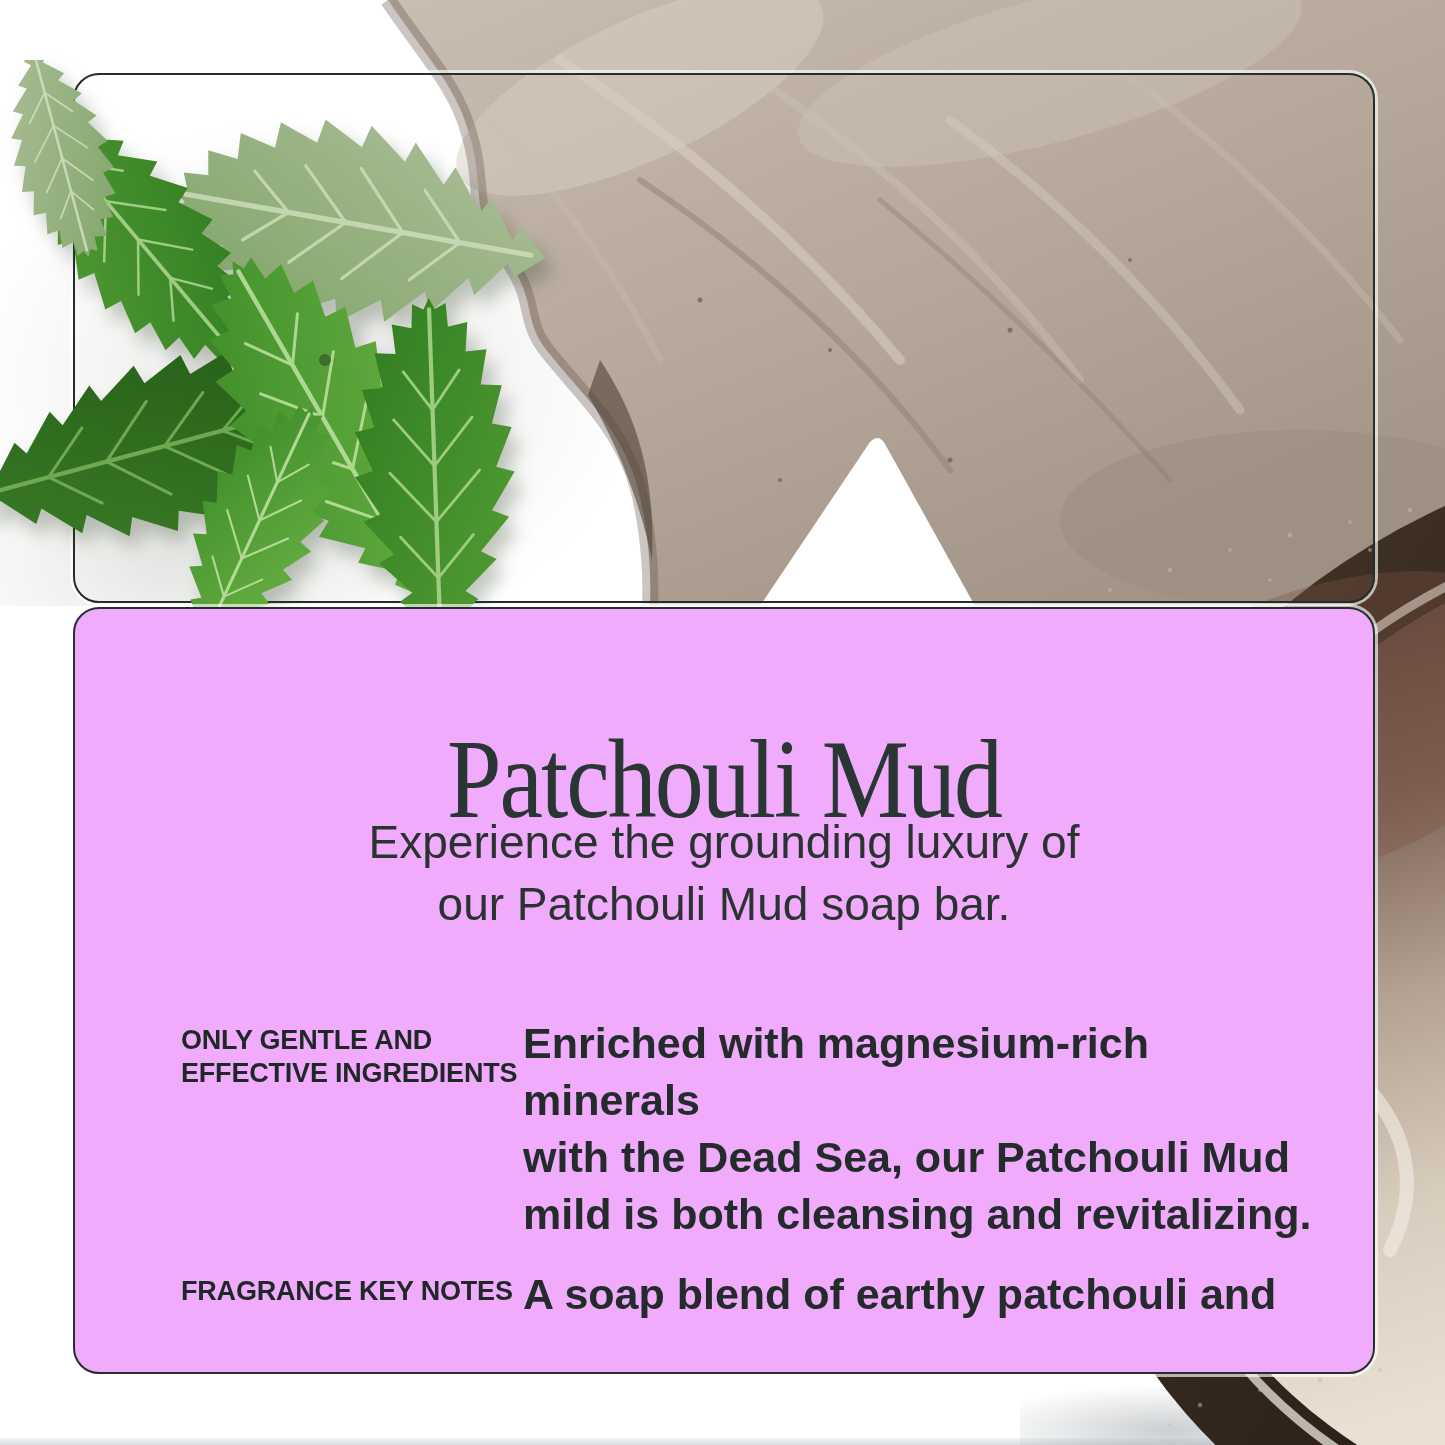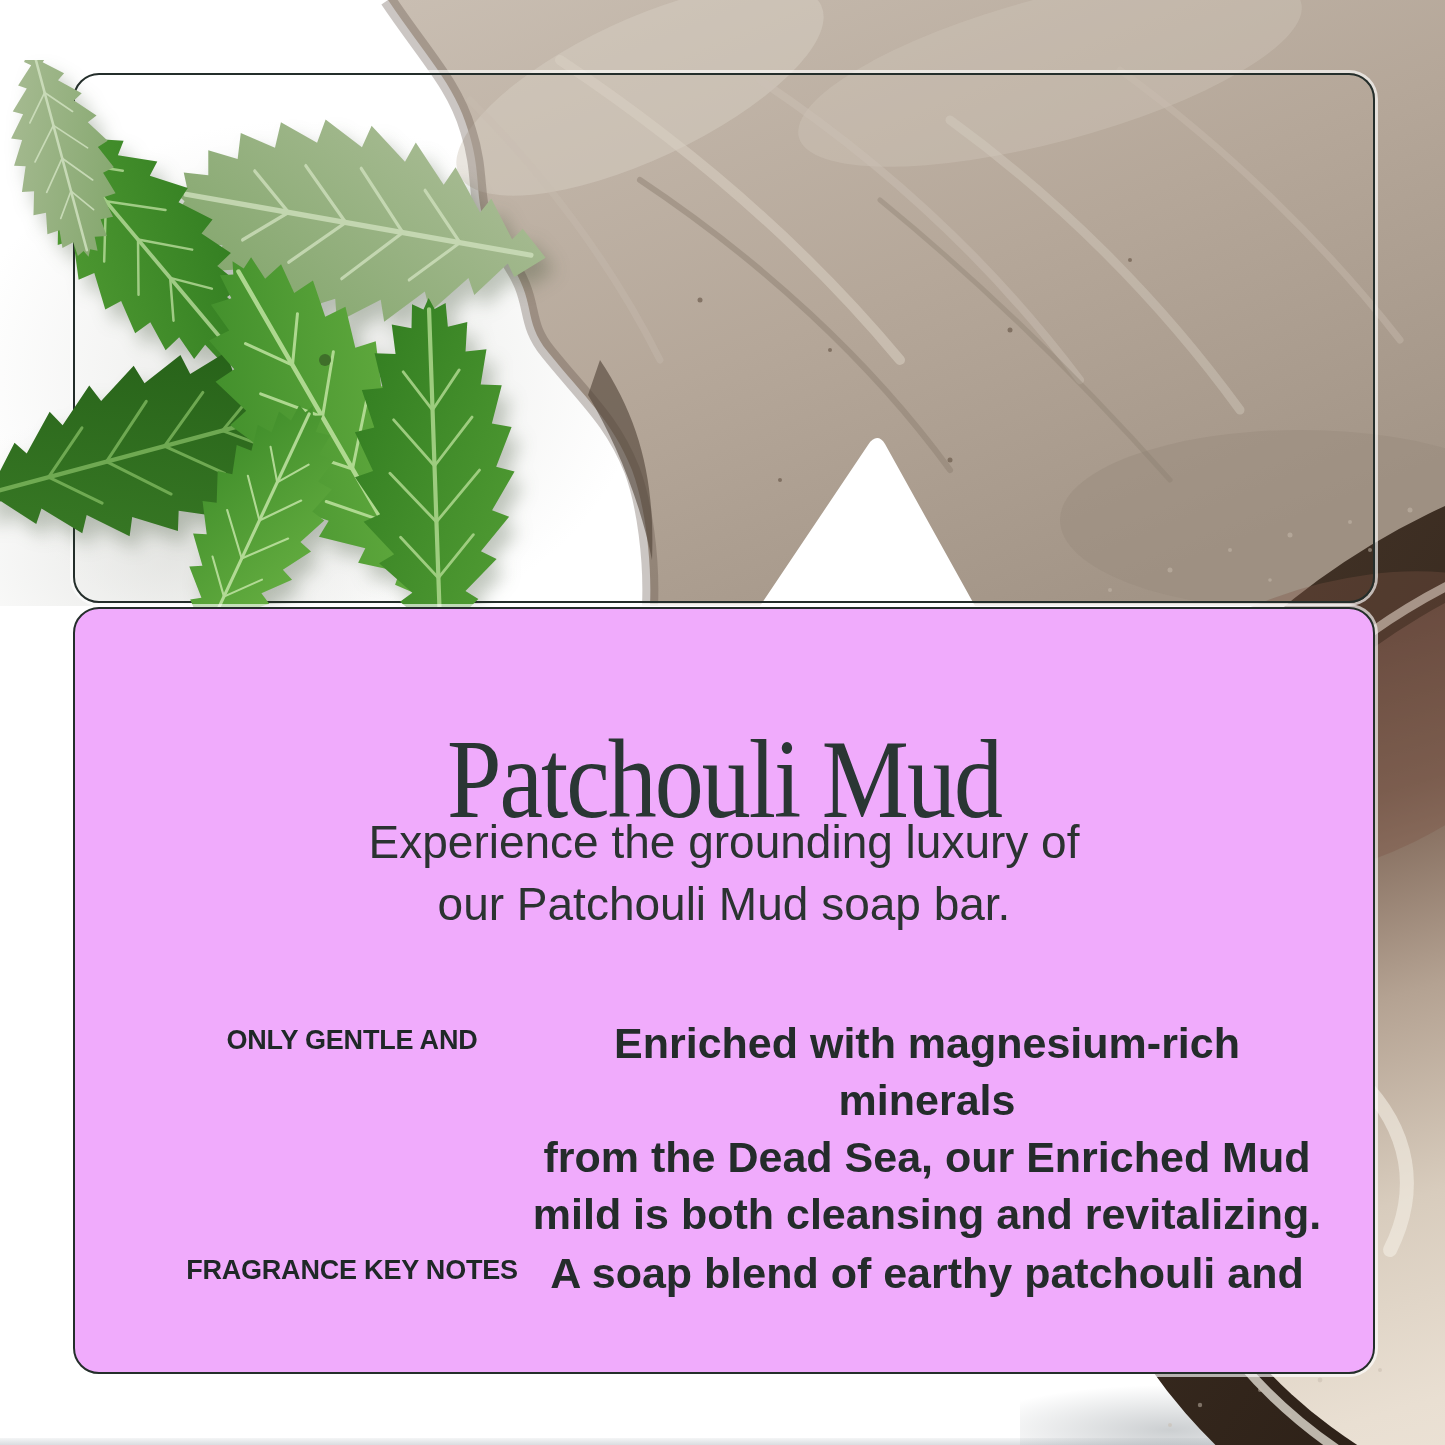--- a/index.html
+++ b/index.html
@@ -35,21 +35,21 @@
     font-size:98px;line-height:112px;letter-spacing:-2px;color:#2a3634;
     transform:scaleY(1.14);transform-origin:50% 25%;
   }
   .product-subtitle{
     position:absolute;top:202px;left:0;width:100%;text-align:center;
     font-size:46px;line-height:62px;color:#2b3331;
   }
   .product-subtitle span{display:block;}
   .feature-rows{
     position:absolute;left:106px;top:406px;width:1150px;
-    display:grid;grid-template-columns:342px 1fr;row-gap:2px;text-align:center;
+    display:grid;grid-template-columns:342px 1fr;row-gap:23px;
   }
   .feature-label{
     font-size:27px;line-height:33px;font-weight:bold;letter-spacing:-0.2px;
     color:#1f2827;padding-top:9px;text-transform:uppercase;
   }
   .feature-label span{display:block;}
   .feature-body{
     font-size:43px;line-height:57px;color:#242c2b;font-weight:bold;
   }
   .feature-body span{display:block;}
@@ -230,24 +230,25 @@
   <h1 class="product-title">Patchouli Mud</h1>
 
   <div class="product-subtitle">
     <span>Experience the grounding luxury of</span>
     <span>our Patchouli Mud soap bar.</span>
   </div>
 
   <div class="feature-rows">
     <div class="feature-label">
       <span>ONLY GENTLE AND</span>
+      <span>EFFECTIVE INGREDIENTS</span>
     </div>
     <div class="feature-body">
       <span>Enriched with magnesium-rich minerals</span>
-      <span>from the Dead Sea, our Enriched Mud</span>
+      <span>with the Dead Sea, our Patchouli Mud</span>
       <span>mild is both cleansing and revitalizing.</span>
     </div>
 
     <div class="feature-label">
       <span>FRAGRANCE KEY NOTES</span>
     </div>
     <div class="feature-body">
       <span>A soap blend of earthy patchouli and</span>
     </div>
   </div>

